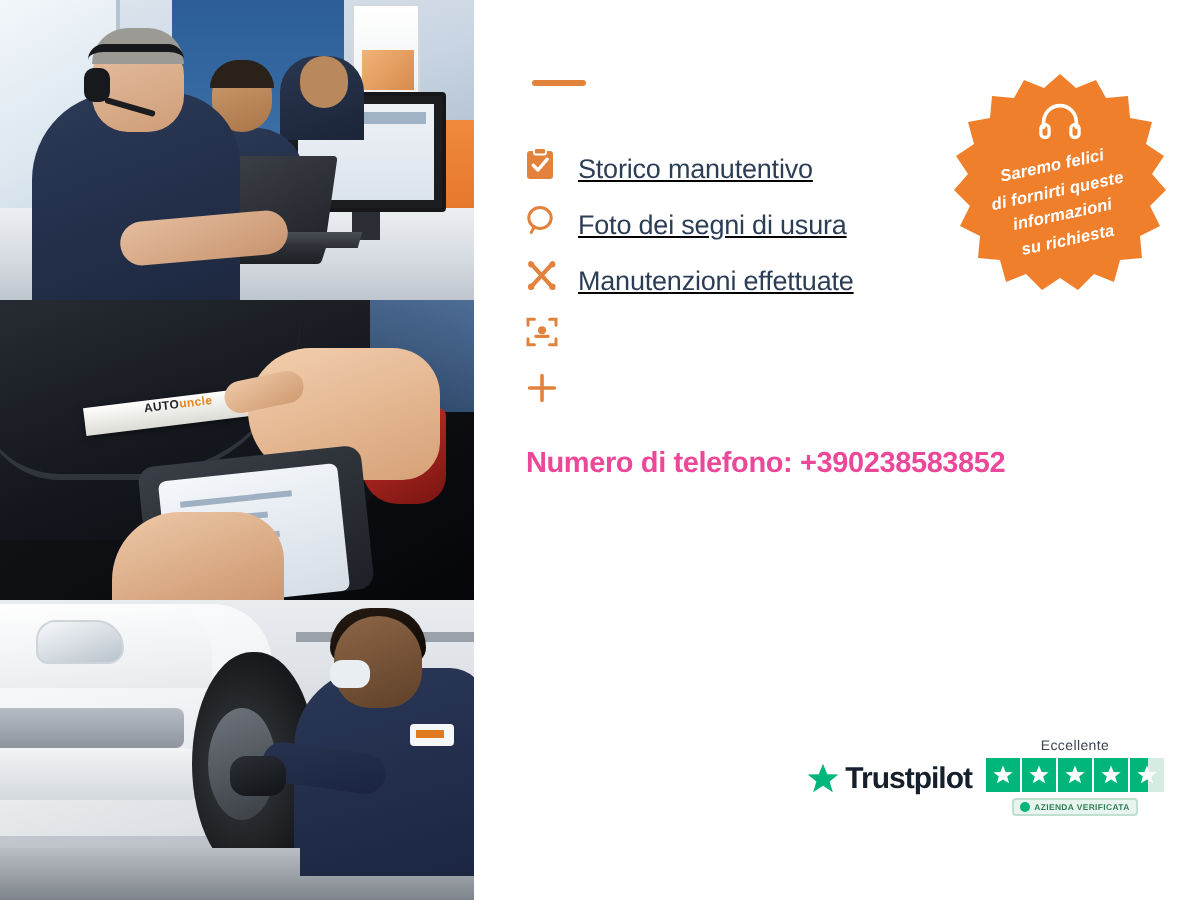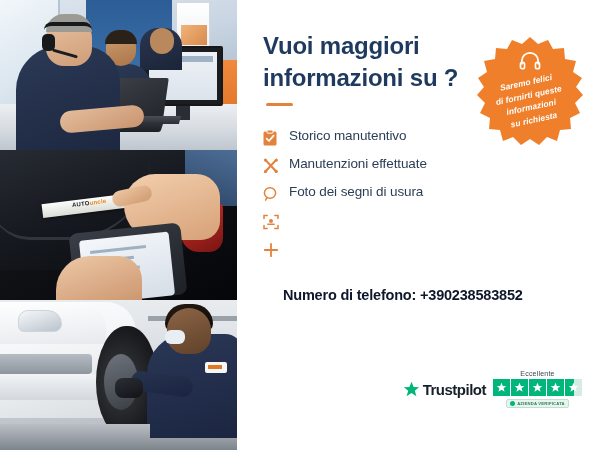--- a/index.html
+++ b/index.html
@@ -345,23 +345,24 @@
     letter-spacing: .1px;
   }
 
   
   .features {
     margin-top: 22px;
     width: 100%;
   }
   .feature {
     display: flex;
-    align-items: flex-start;
+    align-items: flex-end;
     height: 27px;
     margin-bottom: 1px;
+    text-decoration: underline;
   }
   .feature .ficon {
     flex: 0 0 26px;
     width: 26px;
     height: 20px;
     display: flex;
     align-items: center;
     justify-content: flex-start;
     color: #e2823c;
   }
@@ -369,24 +370,23 @@
     font-size: 13.5px;
     color: #2c3e56;
     letter-spacing: -0.1px;
   }
 
   
   .phone-block { margin-top: 20px; }
   .phone-line {
     font-size: 14.5px;
     font-weight: bold;
-    color: #0f172a;
+    color: #ec4899;
     letter-spacing: -0.2px;
     margin-bottom: 10px;
-    margin-left: 20px;
   }
   .sub {
     font-size: 11.4px;
     color: #33485f;
     line-height: 1.55;
   }
 
   
   .trust {
     position: absolute;
@@ -506,24 +506,20 @@
         <div class="glove"></div>
       <div class="logo3"></div>
       <div class="lift"></div>
         <div class="floor"></div>
     </div>
 
   </div>
 
   <div class="panel">
 
-    <h1 class="headline">
-      <span>Vuoi maggiori</span><br>
-      <span>informazioni su ?</span>
-    </h1>
     <div class="rule"></div>
 
     <div class="badge">
       <svg width="116" height="116" viewBox="0 0 116 116">
         <path fill="#ef7f2a" d="M58 2 L66 9 L76 5 L81 14 L92 13 L93 24 L104 26 L101 37 L110 43 L104 52 L111 60 L103 68 L108 78 L98 83 L99 94 L88 95 L85 106 L75 102 L67 110 L58 104 L49 110 L41 102 L31 106 L28 95 L17 94 L18 83 L8 78 L13 68 L5 60 L12 52 L6 43 L15 37 L12 26 L23 24 L24 13 L35 14 L40 5 L50 9 Z"></path>
       </svg>
       <svg class="headset" viewBox="0 0 24 22">
         <path d="M3 14 V11 a9 9 0 0 1 18 0 v3" fill="none" stroke="#ffffff" stroke-width="2" stroke-linecap="round"></path>
         <rect x="1.5" y="12.5" width="4.5" height="7" rx="2" fill="none" stroke="#ffffff" stroke-width="1.8"></rect>
         <rect x="18" y="12.5" width="4.5" height="7" rx="2" fill="none" stroke="#ffffff" stroke-width="1.8"></rect>
@@ -545,39 +541,39 @@
             <rect x="4" y="0" width="6" height="3.2" rx="1" fill="#e2823c" stroke="#ffffff" stroke-width="1"></rect>
             <path d="M3.6 8.6 L6 11 L10.6 5.6" fill="none" stroke="#ffffff" stroke-width="1.7" stroke-linecap="round" stroke-linejoin="round"></path>
           </svg>
         </span>
         <span class="flabel">Storico manutentivo</span>
       </div>
 
       <div class="feature">
         <span class="ficon">
           <svg width="16" height="16" viewBox="0 0 16 16">
+            <ellipse cx="7" cy="7" rx="5.6" ry="5.2" fill="none" stroke="#e2823c" stroke-width="1.5"></ellipse>
+            <path d="M4.2 11.4 L2.6 14.2" stroke="#e2823c" stroke-width="1.5" stroke-linecap="round"></path>
+          </svg>
+        </span>
+        <span class="flabel">Foto dei segni di usura</span>
+      </div>
+
+      <div class="feature">
+        <span class="ficon">
+          <svg width="16" height="16" viewBox="0 0 16 16">
             <path d="M2.2 1.6 L13.4 13.8" stroke="#e2823c" stroke-width="2.1" stroke-linecap="round"></path>
             <path d="M13.4 1.6 L2.2 13.8" stroke="#e2823c" stroke-width="2.1" stroke-linecap="round"></path>
             <circle cx="2.6" cy="2.2" r="1.5" fill="#e2823c"></circle>
             <circle cx="13.2" cy="2.2" r="1.5" fill="#e2823c"></circle>
             <circle cx="2.6" cy="13.4" r="1.6" fill="#e2823c"></circle>
             <circle cx="13.2" cy="13.4" r="1.6" fill="#e2823c"></circle>
           </svg>
         </span>
         <span class="flabel">Manutenzioni effettuate</span>
-      </div>
-
-      <div class="feature">
-        <span class="ficon">
-          <svg width="16" height="16" viewBox="0 0 16 16">
-            <ellipse cx="7" cy="7" rx="5.6" ry="5.2" fill="none" stroke="#e2823c" stroke-width="1.5"></ellipse>
-            <path d="M4.2 11.4 L2.6 14.2" stroke="#e2823c" stroke-width="1.5" stroke-linecap="round"></path>
-          </svg>
-        </span>
-        <span class="flabel">Foto dei segni di usura</span>
       </div>
 
       <div class="feature">
         <span class="ficon">
           <svg width="16" height="16" viewBox="0 0 16 16">
             <path d="M1 4.6 V1.6 H4.2" fill="none" stroke="#e2823c" stroke-width="1.5" stroke-linecap="round"></path>
             <path d="M11.8 1.6 H15 V4.6" fill="none" stroke="#e2823c" stroke-width="1.5" stroke-linecap="round"></path>
             <path d="M15 11.4 V14.4 H11.8" fill="none" stroke="#e2823c" stroke-width="1.5" stroke-linecap="round"></path>
             <path d="M4.2 14.4 H1 V11.4" fill="none" stroke="#e2823c" stroke-width="1.5" stroke-linecap="round"></path>
             <circle cx="8" cy="7.1" r="2" fill="#e2823c"></circle>

